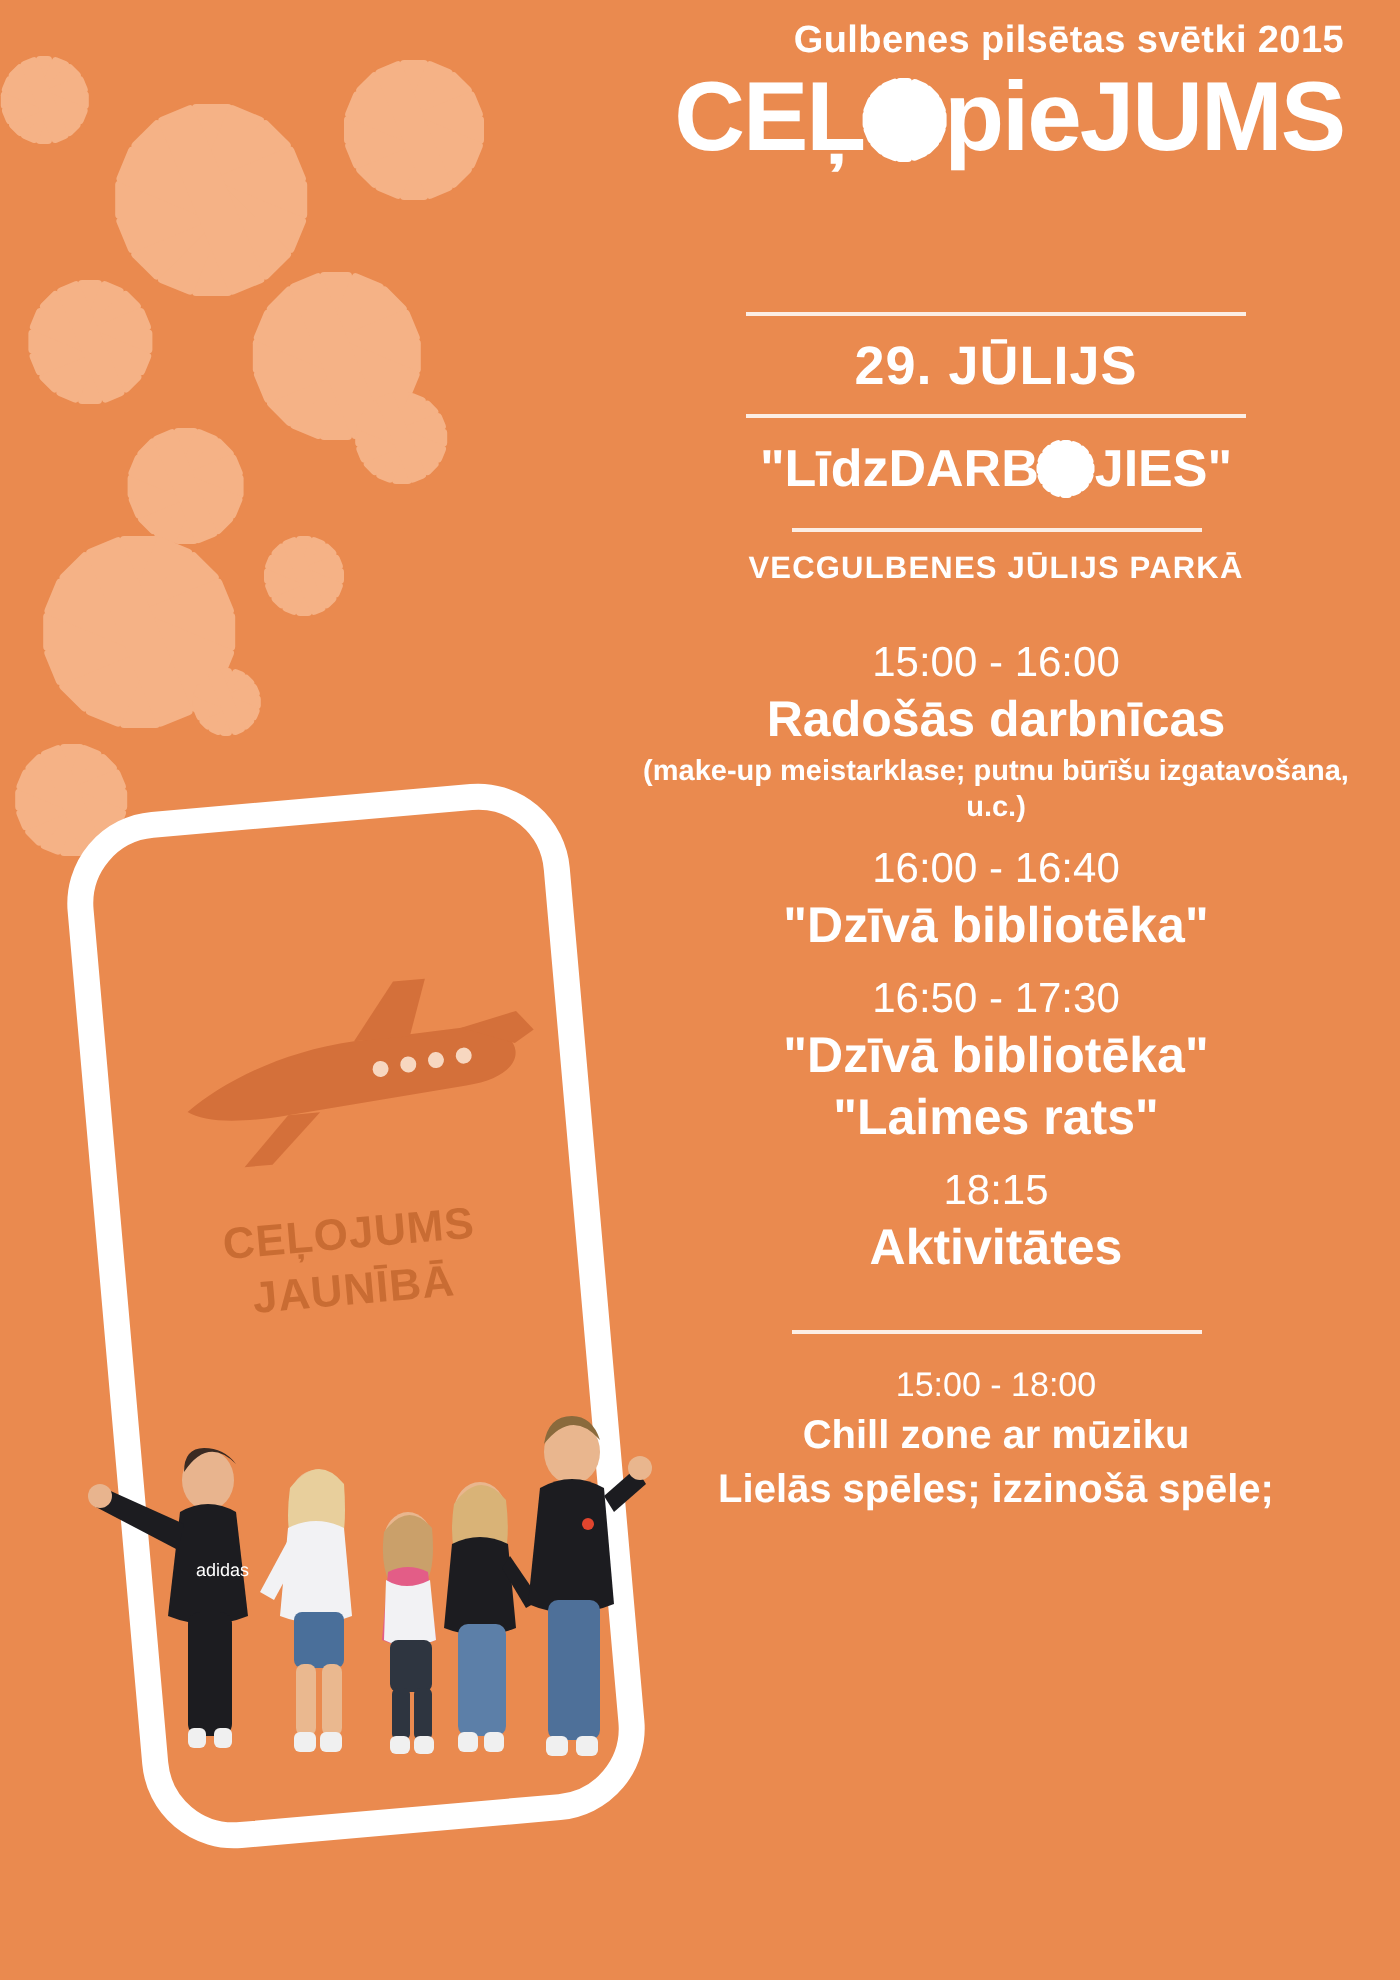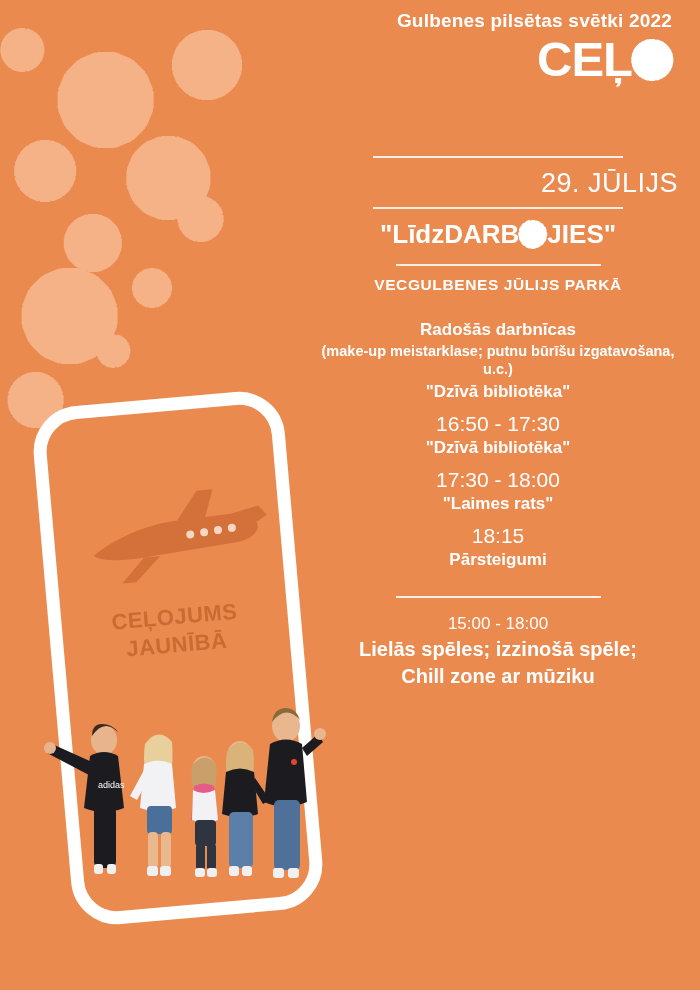--- a/index.html
+++ b/index.html
@@ -91,24 +91,23 @@
     height: 2px;
     background: rgba(255,255,255,0.85);
     width: 250px;
     margin: 6px auto 10px auto;
   }
   .rule.short {
     width: 205px;
   }
   .date {
     font-size: 27px;
-    font-weight: normal;
+    font-weight: bold;
     letter-spacing: 0.5px;
     margin: 10px 0 8px 0;
-    text-align: right;
   }
   .subtitle {
     font-size: 22px;
     font-weight: bold;
     margin: 10px 0 6px 0;
   }
   .program-name {
     font-size: 26px;
     font-weight: bold;
     display: flex;
@@ -137,21 +136,21 @@
     font-weight: bold;
     letter-spacing: 0.6px;
     margin-bottom: 26px;
   }
   .sched-time {
     font-size: 21px;
     font-weight: normal;
     margin: 10px 0 2px 0;
   }
   .sched-title {
-    font-size: 17px;
+    font-size: 25px;
     font-weight: bold;
     margin: 2px 0 0 0;
   }
   .sched-note {
     font-size: 14.5px;
     font-weight: bold;
     line-height: 1.25;
     margin: 2px 0 4px 0;
   }
   .footer-block {
@@ -328,33 +327,34 @@
         <span style="width: 8.8px; height: 44px; margin-left: -4.4px; margin-top: -22px; background: rgb(245, 178, 134); transform: rotate(45deg);"></span>
         <span style="width: 8.8px; height: 44px; margin-left: -4.4px; margin-top: -22px; background: rgb(245, 178, 134); transform: rotate(67.5deg);"></span>
         <span style="width: 8.8px; height: 44px; margin-left: -4.4px; margin-top: -22px; background: rgb(245, 178, 134); transform: rotate(90deg);"></span>
         <span style="width: 8.8px; height: 44px; margin-left: -4.4px; margin-top: -22px; background: rgb(245, 178, 134); transform: rotate(112.5deg);"></span>
         <span style="width: 8.8px; height: 44px; margin-left: -4.4px; margin-top: -22px; background: rgb(245, 178, 134); transform: rotate(135deg);"></span>
         <span style="width: 8.8px; height: 44px; margin-left: -4.4px; margin-top: -22px; background: rgb(245, 178, 134); transform: rotate(157.5deg);"></span>
       </div>
     </div>
 
   <div class="header">
-    <div class="kicker">Gulbenes pilsētas svētki 2022</div>
+    <div class="kicker">Gulbenes pilsētas svētki 2015</div>
     <div class="logo">
       <span>CEĻ</span>
       <span class="star-inline">
           <span style="width: 8.8px; height: 41.8px; margin-left: -4.4px; margin-top: -20.9px; background: rgb(255, 255, 255); transform: rotate(0deg);"></span>
           <span style="width: 8.8px; height: 41.8px; margin-left: -4.4px; margin-top: -20.9px; background: rgb(255, 255, 255); transform: rotate(22.5deg);"></span>
           <span style="width: 8.8px; height: 41.8px; margin-left: -4.4px; margin-top: -20.9px; background: rgb(255, 255, 255); transform: rotate(45deg);"></span>
           <span style="width: 8.8px; height: 41.8px; margin-left: -4.4px; margin-top: -20.9px; background: rgb(255, 255, 255); transform: rotate(67.5deg);"></span>
           <span style="width: 8.8px; height: 41.8px; margin-left: -4.4px; margin-top: -20.9px; background: rgb(255, 255, 255); transform: rotate(90deg);"></span>
           <span style="width: 8.8px; height: 41.8px; margin-left: -4.4px; margin-top: -20.9px; background: rgb(255, 255, 255); transform: rotate(112.5deg);"></span>
           <span style="width: 8.8px; height: 41.8px; margin-left: -4.4px; margin-top: -20.9px; background: rgb(255, 255, 255); transform: rotate(135deg);"></span>
           <span style="width: 8.8px; height: 41.8px; margin-left: -4.4px; margin-top: -20.9px; background: rgb(255, 255, 255); transform: rotate(157.5deg);"></span>
         </span>
+      <span>pieJUMS</span>
     </div>
   </div>
 
   <div class="right-col">
     <div class="rule"></div>
     <div class="date">29. JŪLIJS</div>
     <div class="rule"></div>
     <div class="program-name">
       <span>"LīdzDARB</span>
       <span class="star-inline">
@@ -367,45 +367,46 @@
           <span style="width: 6px; height: 28.5px; margin-left: -3px; margin-top: -14.25px; background: rgb(255, 255, 255); transform: rotate(135deg);"></span>
           <span style="width: 6px; height: 28.5px; margin-left: -3px; margin-top: -14.25px; background: rgb(255, 255, 255); transform: rotate(157.5deg);"></span>
         </span>
       <span>JIES"</span>
     </div>
     <div class="rule short"></div>
     <div class="venue">VECGULBENES JŪLIJS PARKĀ</div>
 
     <div>
       <div>
+        <div class="sched-time">15:00 - 16:00</div>
         <div class="sched-title">Radošās darbnīcas</div>
         <div class="sched-note">(make-up meistarklase; putnu būrīšu izgatavošana, u.c.)</div>
       </div>
       <div>
+        <div class="sched-time">16:00 - 16:40</div>
         <div class="sched-title">"Dzīvā bibliotēka"</div>
       </div>
       <div>
         <div class="sched-time">16:50 - 17:30</div>
         <div class="sched-title">"Dzīvā bibliotēka"</div>
       </div>
       <div>
-        <div class="sched-time">17:30 - 18:00</div>
         <div class="sched-title">"Laimes rats"</div>
       </div>
       <div>
         <div class="sched-time">18:15</div>
-        <div class="sched-title">Pārsteigumi</div>
+        <div class="sched-title">Aktivitātes</div>
       </div>
     </div>
 
     <div class="rule short" style="margin-top:26px;"></div>
     <div class="footer-block">
       <div class="sched-time footer-time">15:00 - 18:00</div>
+      <div class="footer-line">Chill zone ar mūziku</div>
       <div class="footer-line">Lielās spēles; izzinošā spēle;</div>
-      <div class="footer-line">Chill zone ar mūziku</div>
     </div>
   </div>
 
   <div class="phone">
     <div class="phone-inner">
       <div class="plane">
         <svg viewBox="0 0 190 110" width="190" height="110" aria-hidden="true">
           <g fill="#d4703a">
             <path d="M10 66 C30 52, 60 40, 96 38 L150 36 C166 36, 176 42, 176 50 C176 58, 166 64, 150 65 L60 72 C36 74, 18 72, 10 66 Z"></path>
             <path d="M96 38 L118 10 L134 10 L124 38 Z"></path>

